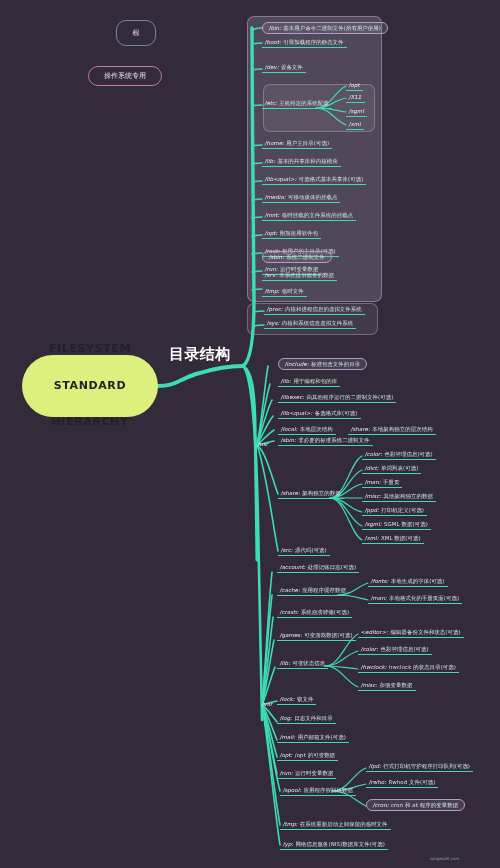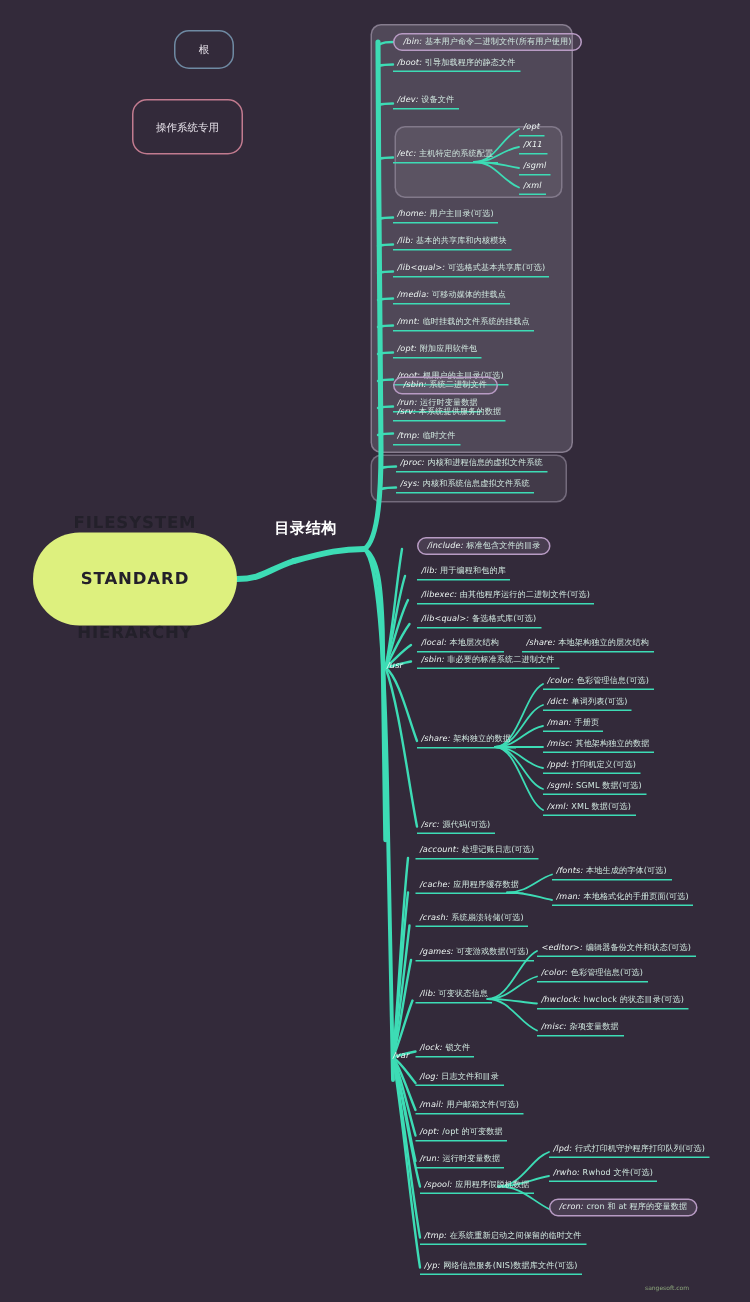--- a/index.html
+++ b/index.html
@@ -50,22 +50,22 @@
   #root-node{
     position:absolute;
     left:22px; top:355px; width:136px; height:62px;
     background:#ddf07e; border-radius:31px;
     display:flex; flex-direction:column;
     align-items:center; justify-content:center;
     color:#23202a; font-size:11px; font-weight:700;
     letter-spacing:.6px; line-height:1.35; text-align:center;gap:22px;
   }
   #branch-label{
-    position:absolute; left:183px; top:345px;
-    color:#ffffff; font-size:10px; font-weight:700; letter-spacing:.4px;
+    position:absolute; left:169px; top:345px;
+    color:#ffffff; font-size:15px; font-weight:700; letter-spacing:.4px;
   }
 
   
   .panel{
     position:absolute;
     background:rgba(150,142,158,.30);
     border:1px solid rgba(178,168,188,.55);
     border-radius:7px;
   }
   .panel2{
@@ -170,21 +170,21 @@
 
       <path d="M332,791 C348,791 354,772 366,768" stroke-width="1.2"></path>
       <path d="M332,791 C348,791 354,786 366,784" stroke-width="1.2"></path>
       <path d="M332,791 C348,791 354,800 366,806" stroke-width="1.2"></path>
     </g>
   </svg>
 
   <div class="legend root" style="left:116px;top:20px;width:40px;height:26px;">
     <span>根</span>
   </div>
-  <div class="legend osonly" style="left:88px;top:66px;width:74px;height:37px;align-items:center;">
+  <div class="legend osonly" style="left:88px;top:66px;width:74px;height:20px;align-items:center;">
     <span>操作系统专用</span>
   </div>
 
   <div id="root-node">
     <span>FILESYSTEM</span>
     <span>STANDARD</span>
     <span>HIERARCHY</span>
   </div>
   <div id="branch-label">目录结构</div>
 

